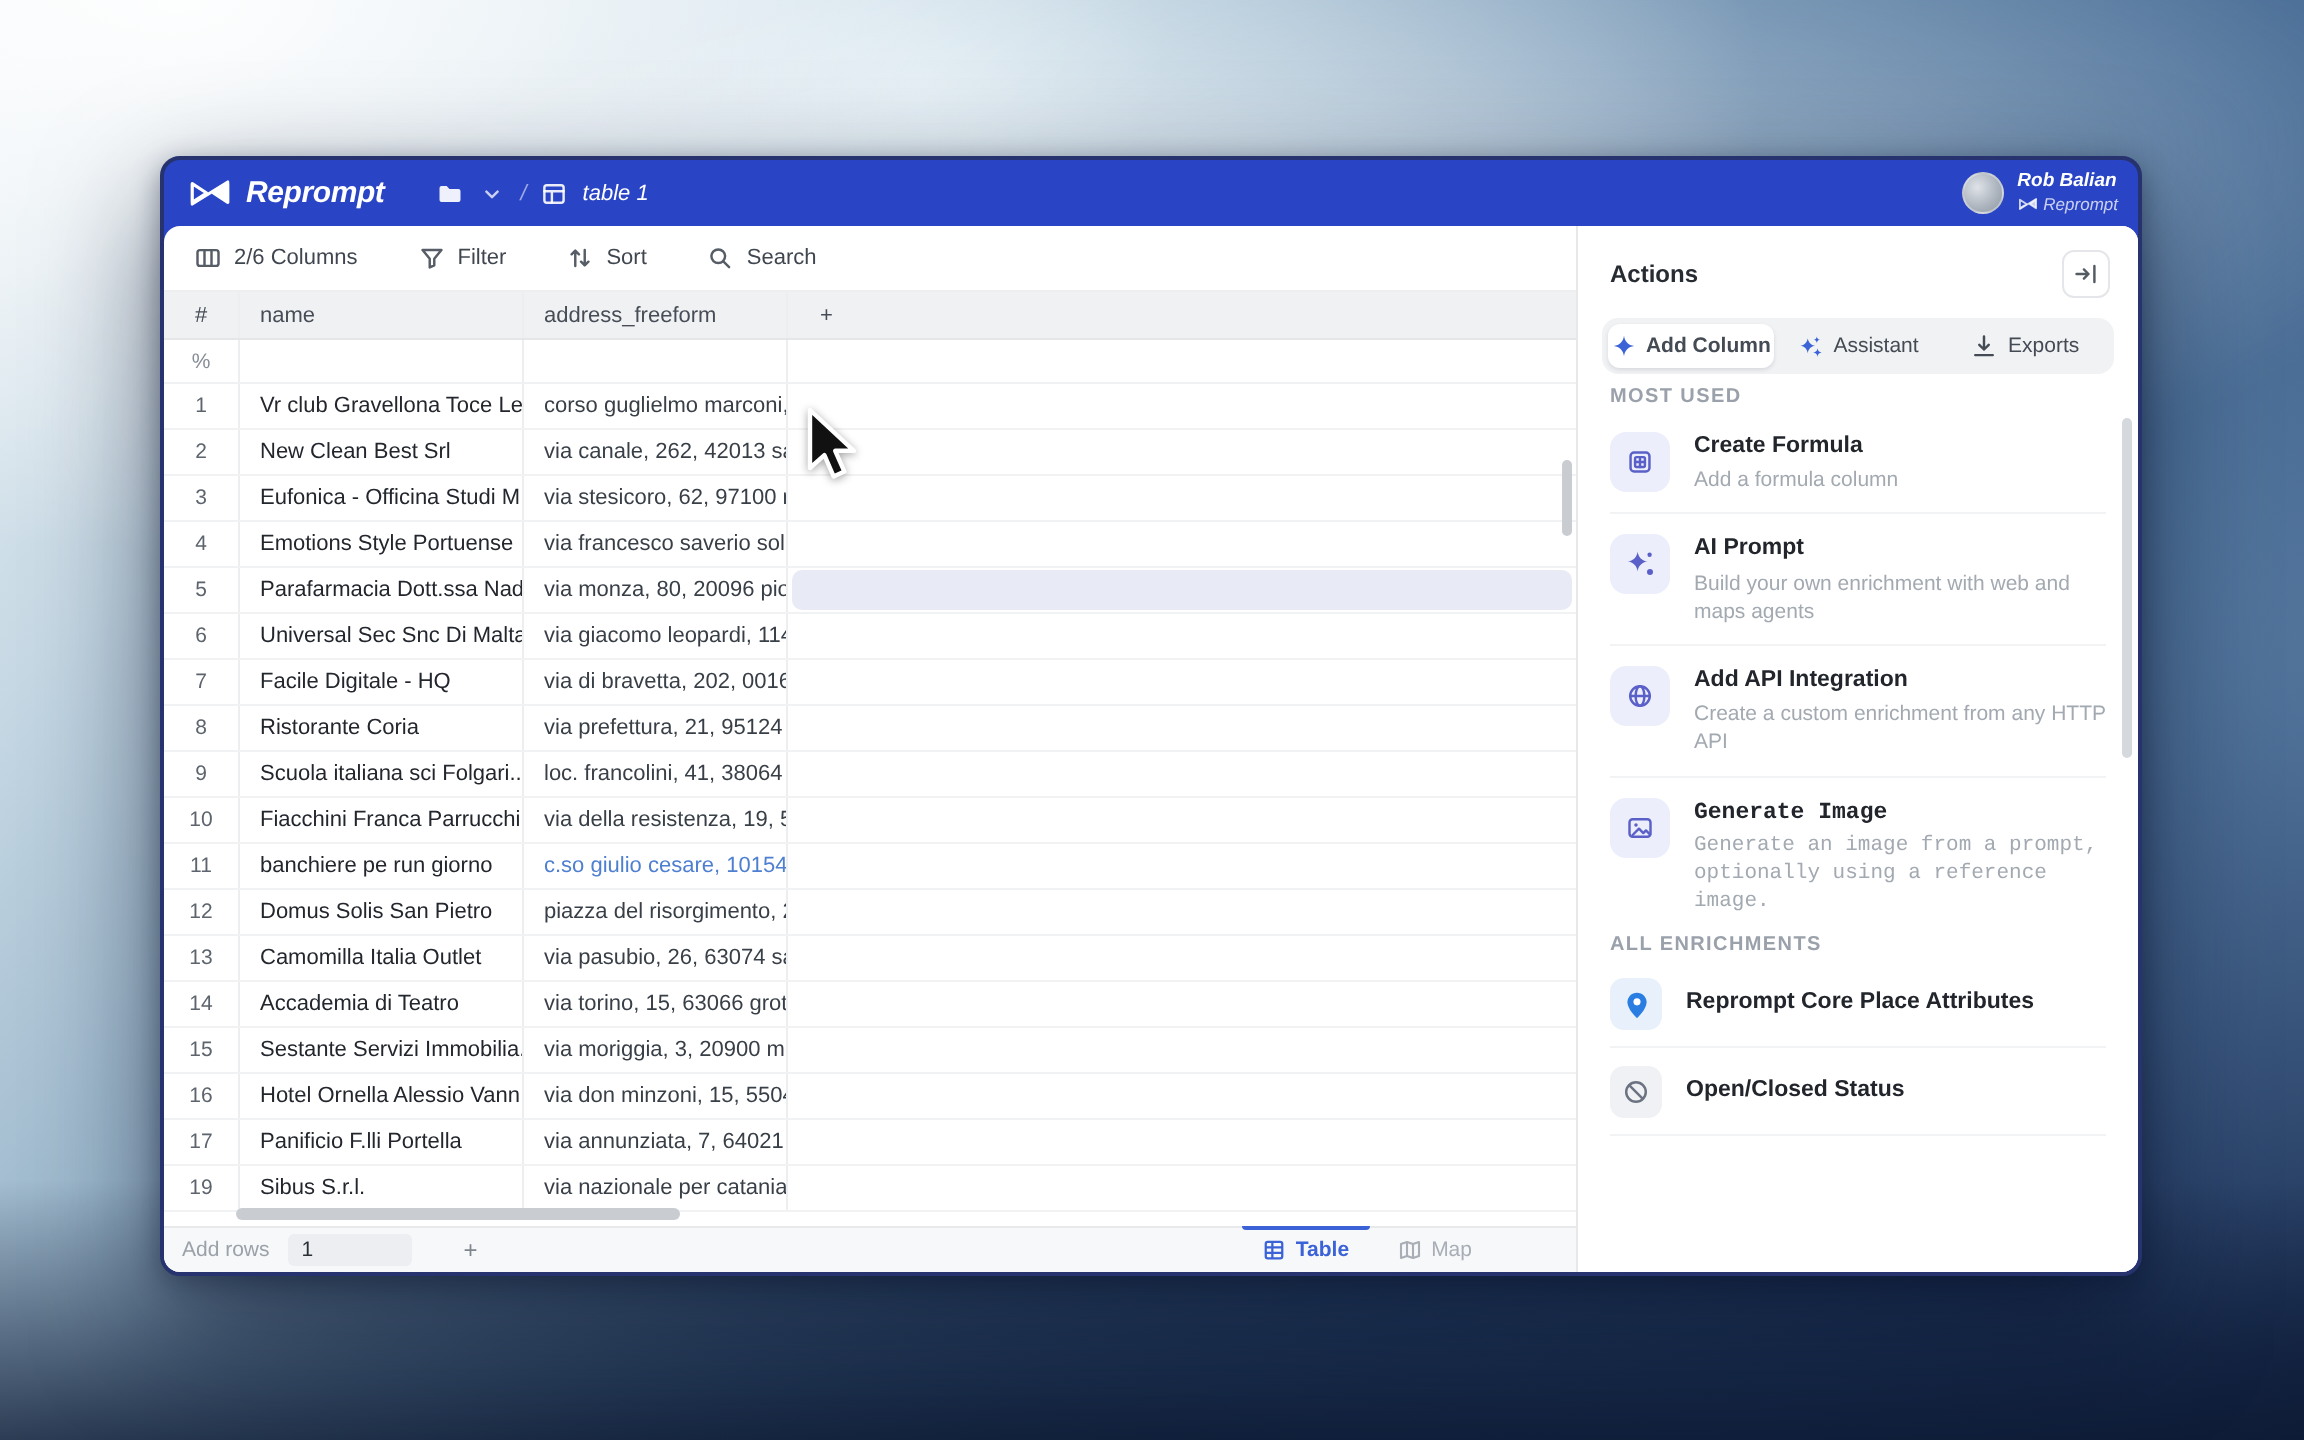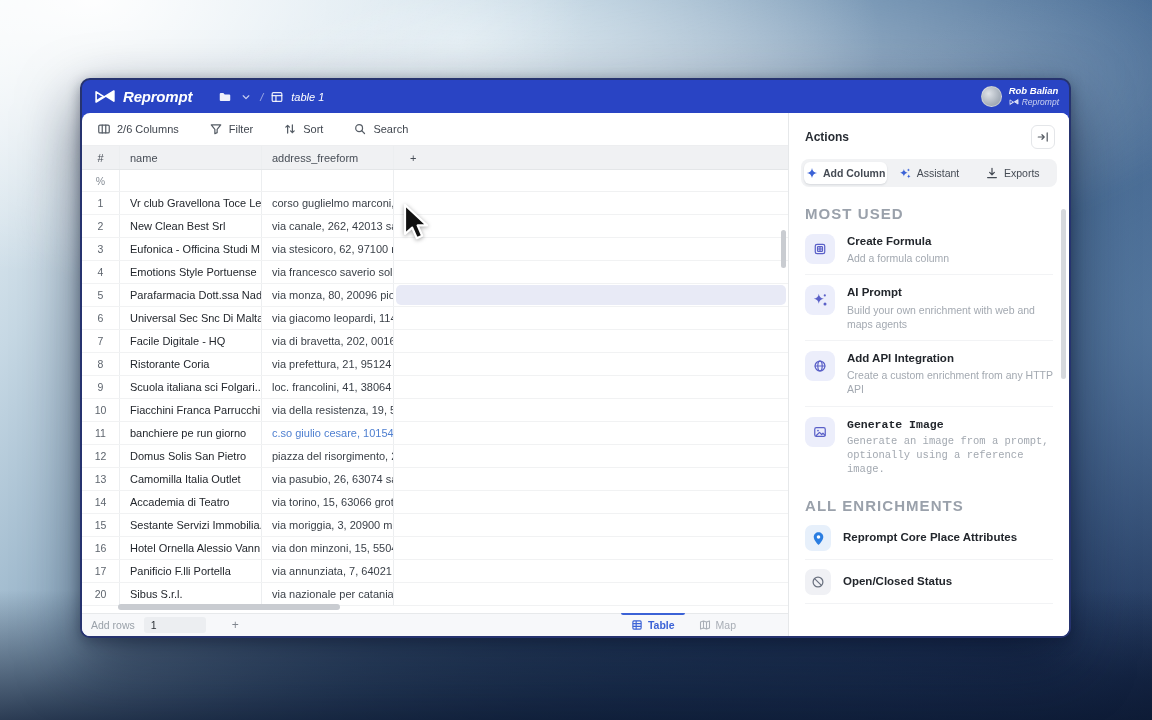--- a/index.html
+++ b/index.html
@@ -86,21 +86,21 @@
   .actions { width:280px; flex:0 0 280px; background:#fff; display:flex; flex-direction:column; position:relative; min-height:0; }
   .actions-head { display:flex; align-items:center; justify-content:space-between; padding:12px 14px 8px 16px; }
   .actions-title { font-size:12px; font-weight:700; color:#272c33; }
   .collapse-btn { width:24px; height:24px; border:1px solid #e4e6e9; border-radius:6px; background:#fff; display:flex; align-items:center; justify-content:center; color:#555b63; cursor:pointer; }
   .seg-tabs { margin:2px 12px 6px; background:#f1f2f4; border-radius:8px; padding:3px; display:flex; }
   .seg-tab { flex:1; display:flex; align-items:center; justify-content:center; gap:5px; font-size:10.5px; color:#454b54; height:22px; border-radius:6px; cursor:pointer; }
   .seg-tab.active { background:#fff; font-weight:700; box-shadow:0 1px 2px rgba(20,30,50,.12); }
   .seg-tab .icon { color:#3b62d6; }
   .seg-tab.plain .icon { color:#454b54; }
   .actions-scroll { flex:1; min-height:0; overflow:hidden; padding:0 16px; }
-  .sec-label { font-size:15px; font-weight:700; letter-spacing:.07em; color:#9aa1ab; margin:12px 0 2px; }
+  .sec-label { font-size:10px; font-weight:700; letter-spacing:.07em; color:#9aa1ab; margin:0 0 2px; }
   .act-item { display:flex; gap:12px; padding:9px 0; border-bottom:1px solid #f2f3f5; align-items:flex-start; cursor:pointer; }
   .act-item:last-child { border-bottom:none;font-family:Liberation Mono, monospace; }
   .chip { flex:0 0 30px; width:30px; height:30px; border-radius:8px; background:#eceefb; color:#5a60c8; display:flex; align-items:center; justify-content:center; margin-top:1px; }
   .chip.small { flex-basis:26px; width:26px; height:26px; border-radius:7px; background:#f0f1f5; color:#6b7280; }
   .chip.pin { background:#e7f0fb; color:#2a7de1; }
   .act-text { min-width:0; }
   .act-title { font-size:11.5px; font-weight:700; color:#22262c; line-height:1.5; }
   .act-desc { font-size:10.5px; color:#a3a9b1; line-height:1.35; margin-top:1px; }
   .enr .act-item { align-items:center; padding:8px 0; }
   .panel-vscroll { position:absolute; right:3px; top:96px; width:5px; height:170px; background:#d5d8dc; border-radius:3px; }
@@ -320,21 +320,21 @@
               <div class="cell caddr">via don minzoni, 15, 55043...</div>
               <div class="cell crest"></div>
             </div>
             <div class="trow">
               <div class="cell cnum">17</div>
               <div class="cell cname">Panificio F.lli Portella</div>
               <div class="cell caddr">via annunziata, 7, 64021 gi...</div>
               <div class="cell crest"></div>
             </div>
             <div class="trow">
-              <div class="cell cnum">20</div>
+              <div class="cell cnum">19</div>
               <div class="cell cname">Sibus S.r.l.</div>
               <div class="cell caddr">via nazionale per catania, 2...</div>
               <div class="cell crest"></div>
             </div>
           </div>
         <div class="vscroll"></div>
         <div class="hscroll"></div>
       </div>
 
       <div class="tfooter">

